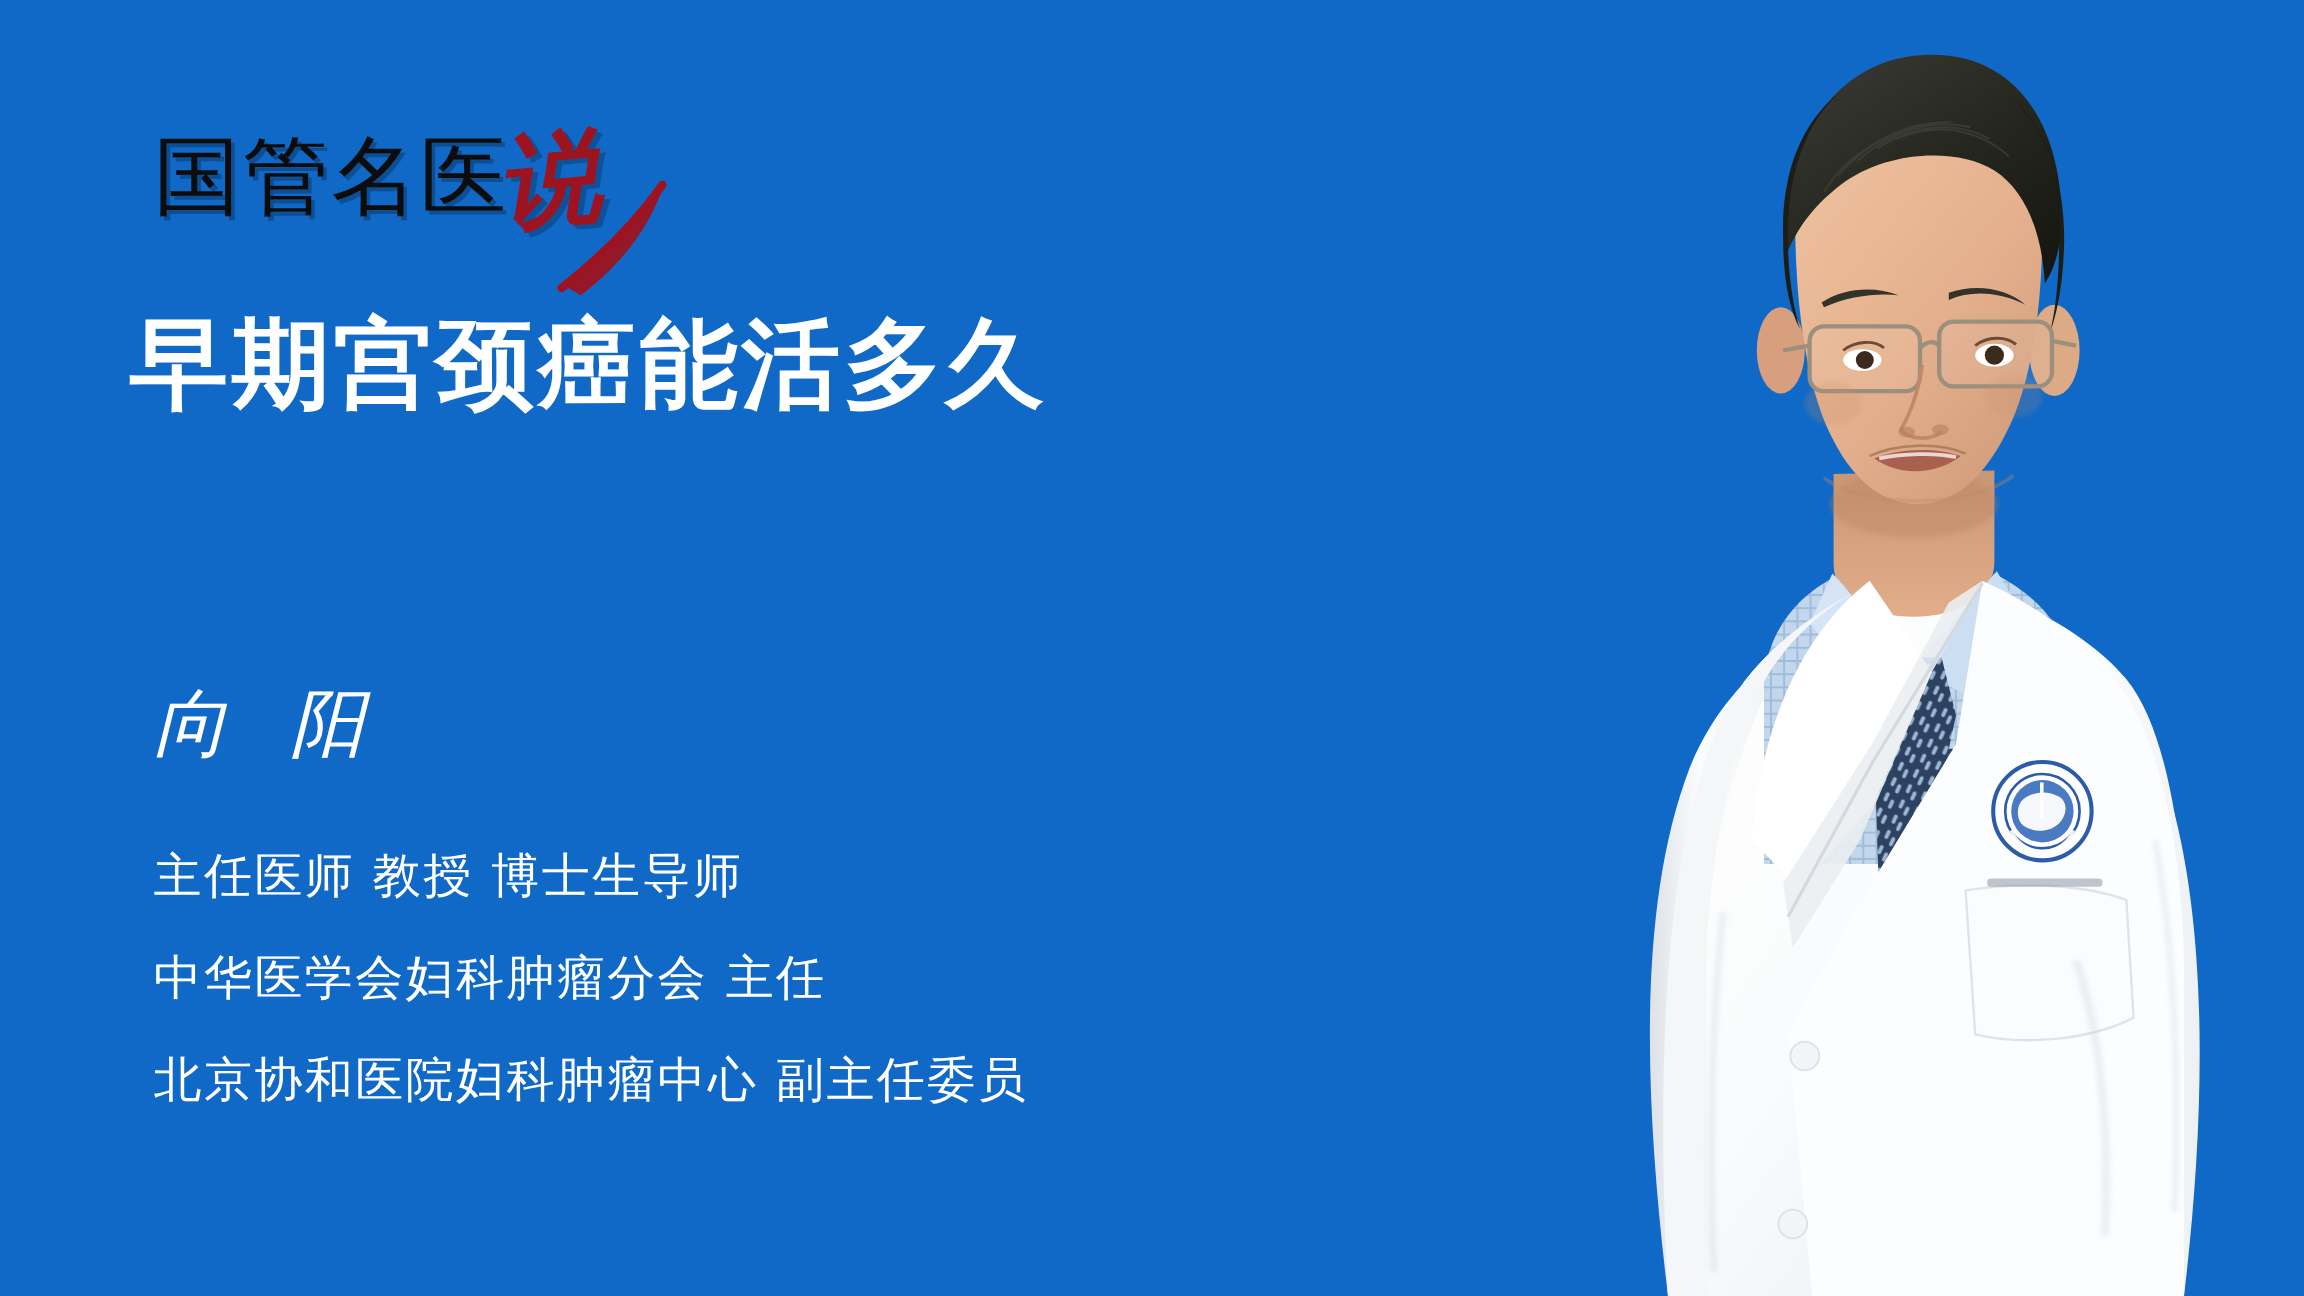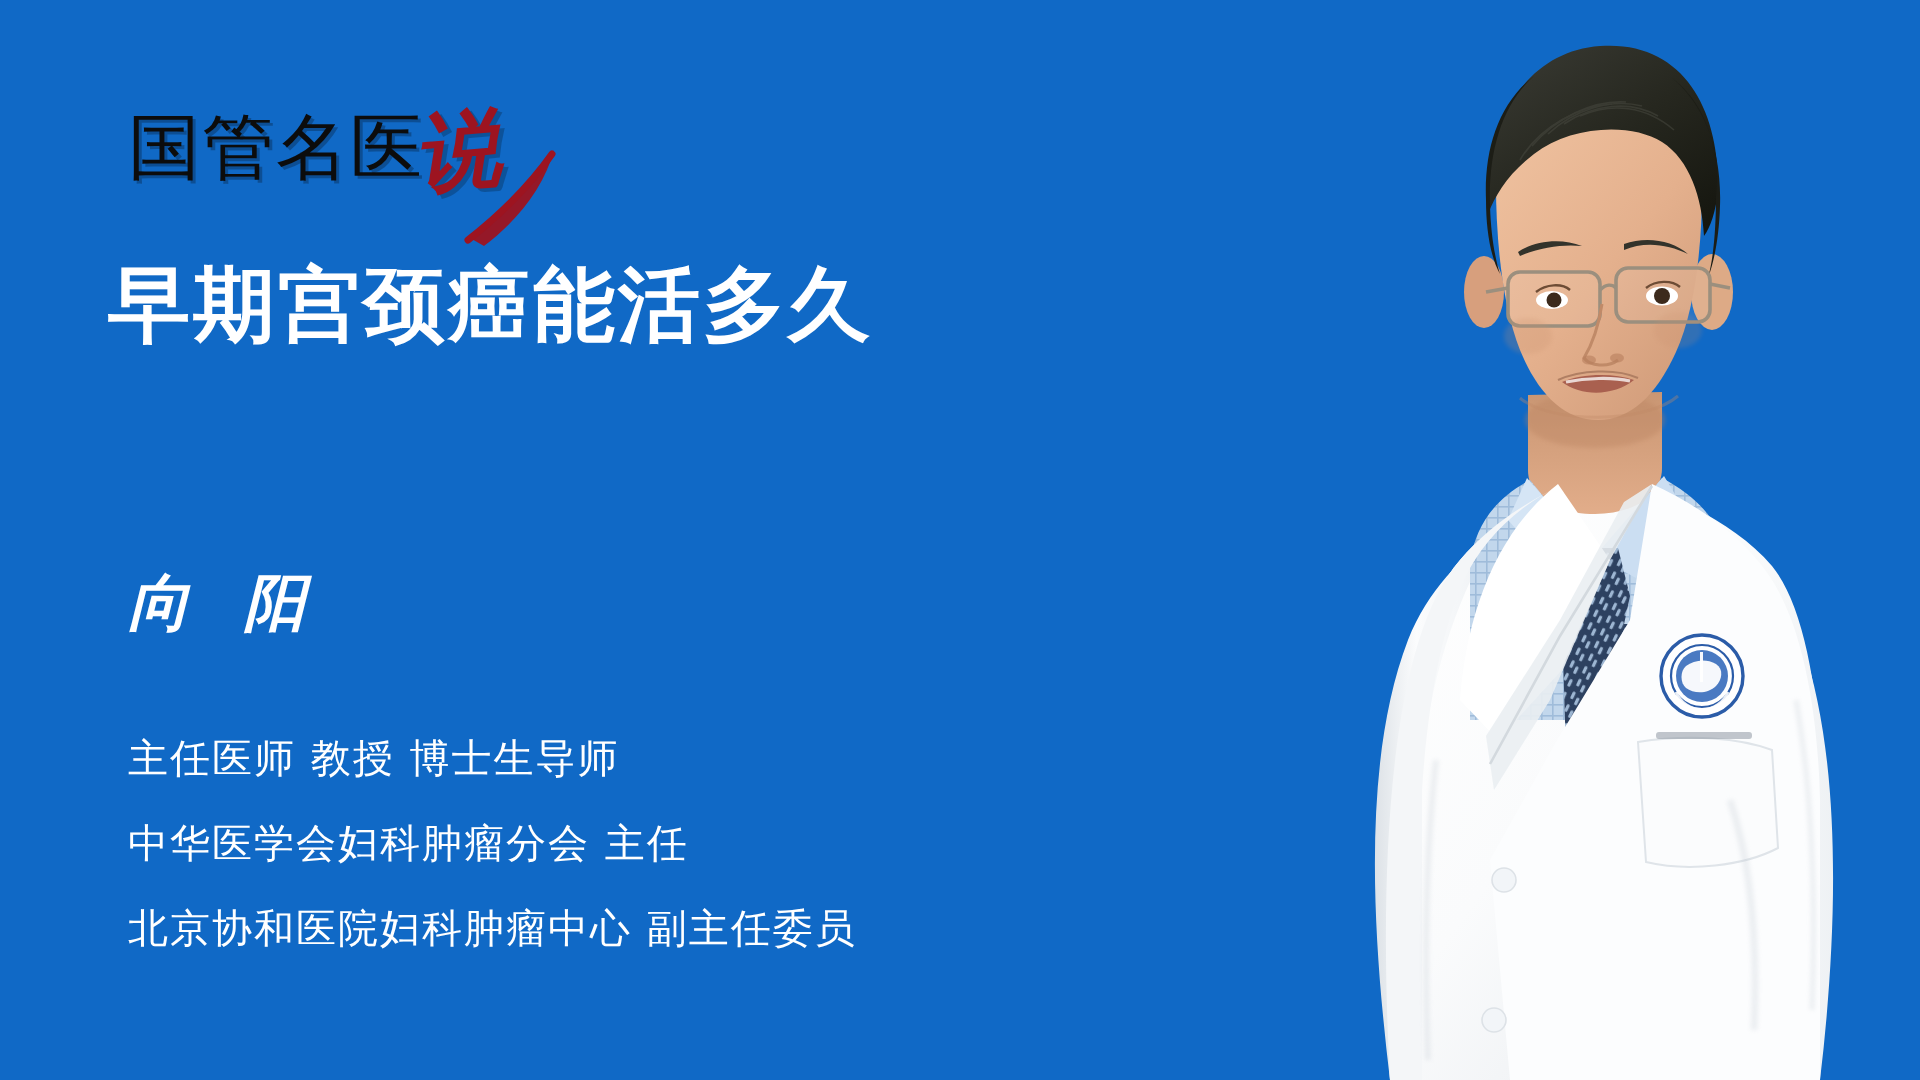--- a/index.html
+++ b/index.html
@@ -81,21 +81,21 @@
   }
 
   
   .doctor-name {
     position: absolute;
     left: 128px;
     top: 572px;
     font-size: 62px;
     line-height: 1;
     color: #ffffff;
-    font-weight: 700;
+    font-weight: 400;
     font-style: italic;
     letter-spacing: 16px;
     white-space: nowrap;
     font-family: "DejaVu Serif", "Liberation Serif", serif;
   }
 
   
   .credentials {
     position: absolute;
     left: 128px;
@@ -103,21 +103,20 @@
     color: #ffffff;
   }
   .cred-line {
     font-size: 40px;
     line-height: 1;
     margin-bottom: 45px;
     letter-spacing: 2px;
     white-space: nowrap;
     font-weight: 400;
     font-family: "DejaVu Sans", "Liberation Sans", sans-serif;
-    margin-top: 28px;
   }
   .cred-line:last-child { margin-bottom: 0; }
 
   
   .portrait {
     position: absolute;
     left: 1090px;
     top: 0;
     width: 830px;
     height: 1080px;

